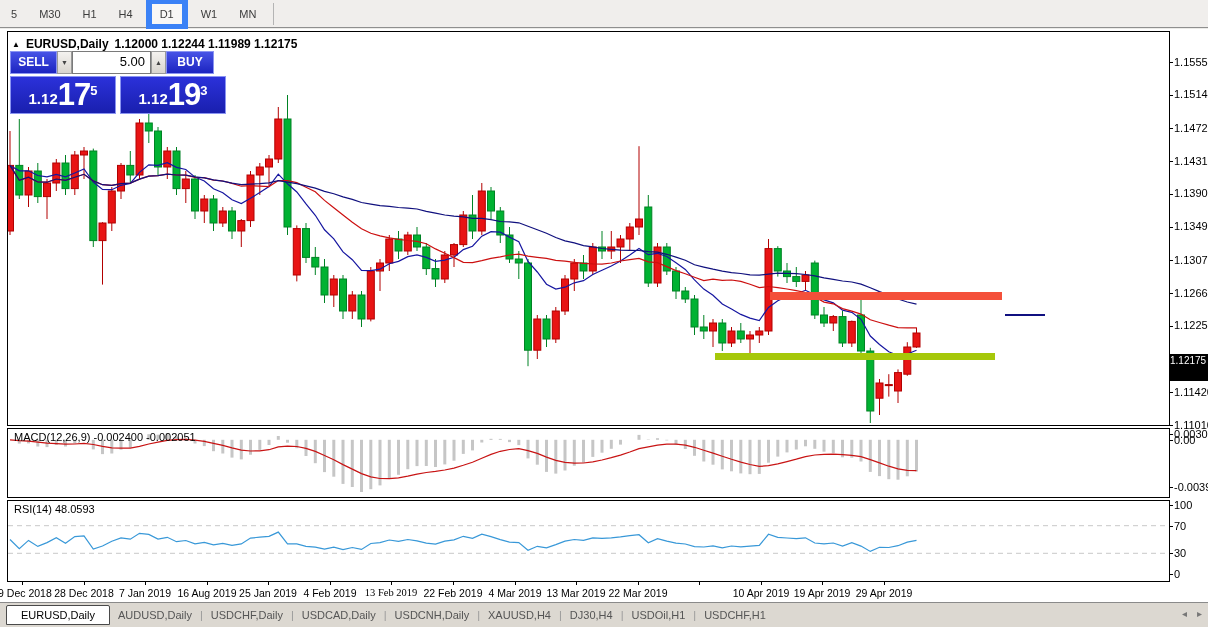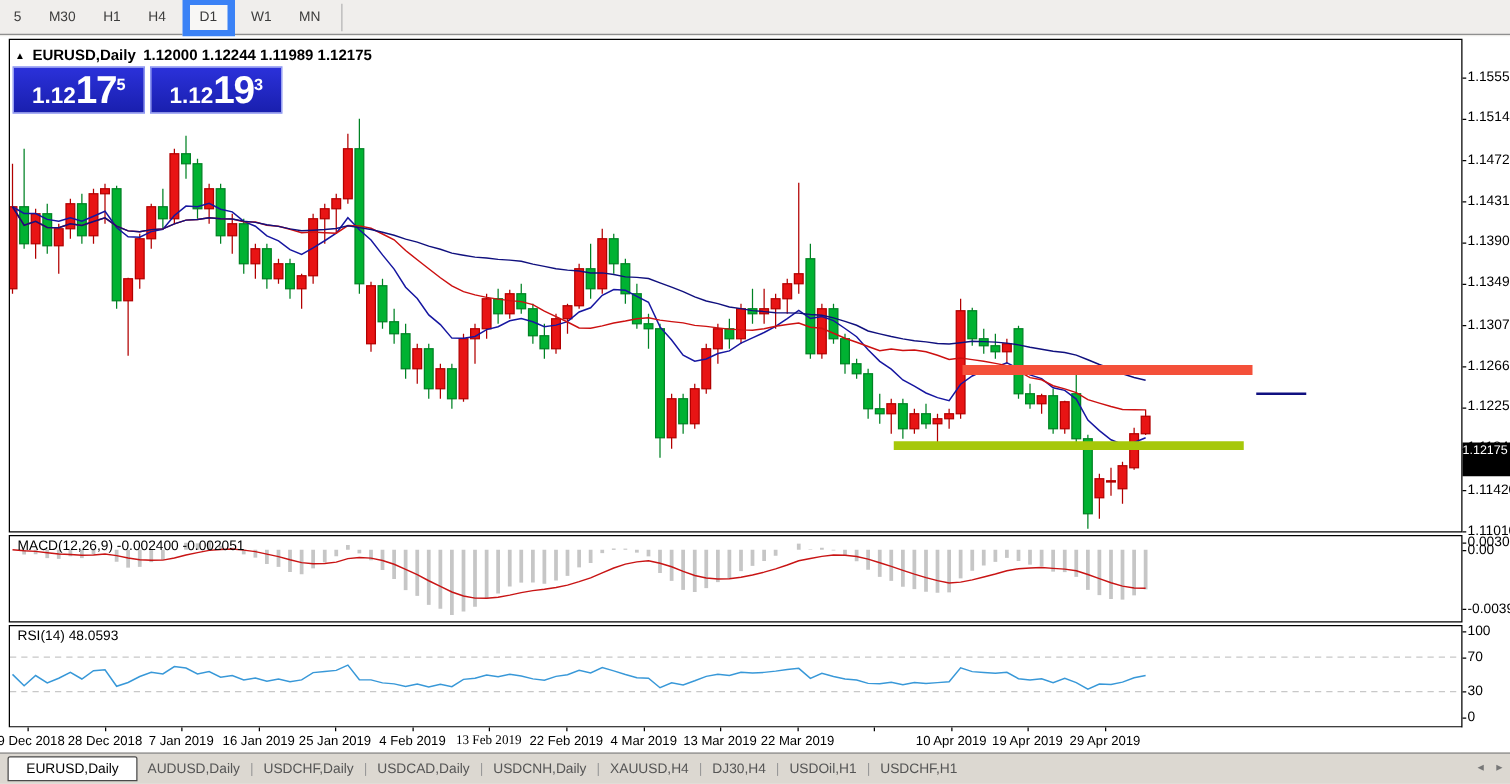--- a/index.html
+++ b/index.html
@@ -46,21 +46,21 @@
   #sell-btn { width:47px; } #buy-btn { width:48px; }
   .spin-btn { width:15px; background:linear-gradient(#f4f2ef,#d9d5cf); border:1px solid #9a9a9a;
               font-size:7px; color:#444; text-align:center; line-height:21px; }
   #vol-box { width:79px; background:#fff; border:1px solid #7a7a7a; font-size:13px;
              color:#000; text-align:right; padding:2px 5px 0 0; }
   #oct-row2 { display:flex; margin-top:2px; }
   .price-box { width:106px; height:38px; background:linear-gradient(#2b31da,#191fae);
                border:1px solid #8a94f2; color:#fff; display:flex; align-items:flex-end;
                justify-content:center; padding-bottom:3px; }
   .price-box + .price-box { margin-left:4px; }
-  .pb-small { font-size:18px; font-weight:bold; line-height:22px; }
+  .pb-small { font-size:15px; font-weight:bold; line-height:22px; }
   .pb-big   { font-size:31px; font-weight:bold; line-height:30px; letter-spacing:-1px; }
   .pb-sup   { font-size:13px; font-weight:bold; line-height:13px; align-self:flex-start; margin-top:7px; }
 
   .ind-label { position:absolute; font-size:11px; color:#000; }
 
   
   #tabbar { position:absolute; left:0; top:602px; width:1208px; height:25px;
             background:#dcd8d1; border-top:1px solid #8a8a8a;
             display:flex; align-items:center; }
   .chart-tab { font-size:11px; color:#555; padding:3px 8px; white-space:nowrap; cursor:default; }
@@ -300,20 +300,27 @@
       </svg>
   </div>
 
   <div id="chart-title">
     <span id="collapse-tri">▲</span>
     <span>EURUSD,Daily</span>
     <span>1.12000 1.12244 1.11989 1.12175</span>
   </div>
 
   <div id="oct">
+    <div id="oct-row1">
+      <div id="sell-btn" class="blue-btn">SELL</div>
+      <div class="spin-btn">▼</div>
+      <div id="vol-box">5.00</div>
+      <div class="spin-btn">▲</div>
+      <div id="buy-btn" class="blue-btn">BUY</div>
+    </div>
     <div id="oct-row2">
       <div class="price-box">
         <span class="pb-small">1.12</span>
         <span class="pb-big">17</span>
         <span class="pb-sup">5</span>
       </div>
       <div class="price-box">
         <span class="pb-small">1.12</span>
         <span class="pb-big">19</span>
         <span class="pb-sup">3</span>
@@ -477,21 +484,21 @@
       <div class="axis-label" style="left: 4px; top: 390px;">1.11010</div>
       <div class="axis-tick" style="left: 0px; top: 396px; width: 3px; height: 1px;"></div>
     </div>
   <div id="date-axis">
       <div class="date-label" style="left: -13px; top: 5px;">19 Dec 2018</div>
       <div class="axis-tick" style="left: 22px; top: 0px; width: 1px; height: 3px;"></div>
       <div class="date-label" style="left: 49px; top: 5px;">28 Dec 2018</div>
       <div class="axis-tick" style="left: 84px; top: 0px; width: 1px; height: 3px;"></div>
       <div class="date-label" style="left: 110px; top: 5px;">7 Jan 2019</div>
       <div class="axis-tick" style="left: 145px; top: 0px; width: 1px; height: 3px;"></div>
-      <div class="date-label" style="left: 172px; top: 5px;">16 Jan 2019</div>
+      <div class="date-label" style="left: 172px; top: 5px;">16 Aug 2019</div>
       <div class="axis-tick" style="left: 207px; top: 0px; width: 1px; height: 3px;"></div>
       <div class="date-label" style="left: 233px; top: 5px;">25 Jan 2019</div>
       <div class="axis-tick" style="left: 268px; top: 0px; width: 1px; height: 3px;"></div>
       <div class="date-label" style="left: 295px; top: 5px; text-align: center;">4 Feb 2019</div>
       <div class="axis-tick" style="left: 330px; top: 0px; width: 1px; height: 3px;"></div>
       <div class="date-label" style="left: 356px; top: 5px; font-family: Liberation Serif, serif;">13 Feb 2019</div>
       <div class="axis-tick" style="left: 391px; top: 0px; width: 1px; height: 3px;"></div>
       <div class="date-label" style="left: 418px; top: 5px;">22 Feb 2019</div>
       <div class="axis-tick" style="left: 453px; top: 0px; width: 1px; height: 3px;"></div>
       <div class="date-label" style="left: 480px; top: 5px;">4 Mar 2019</div>

